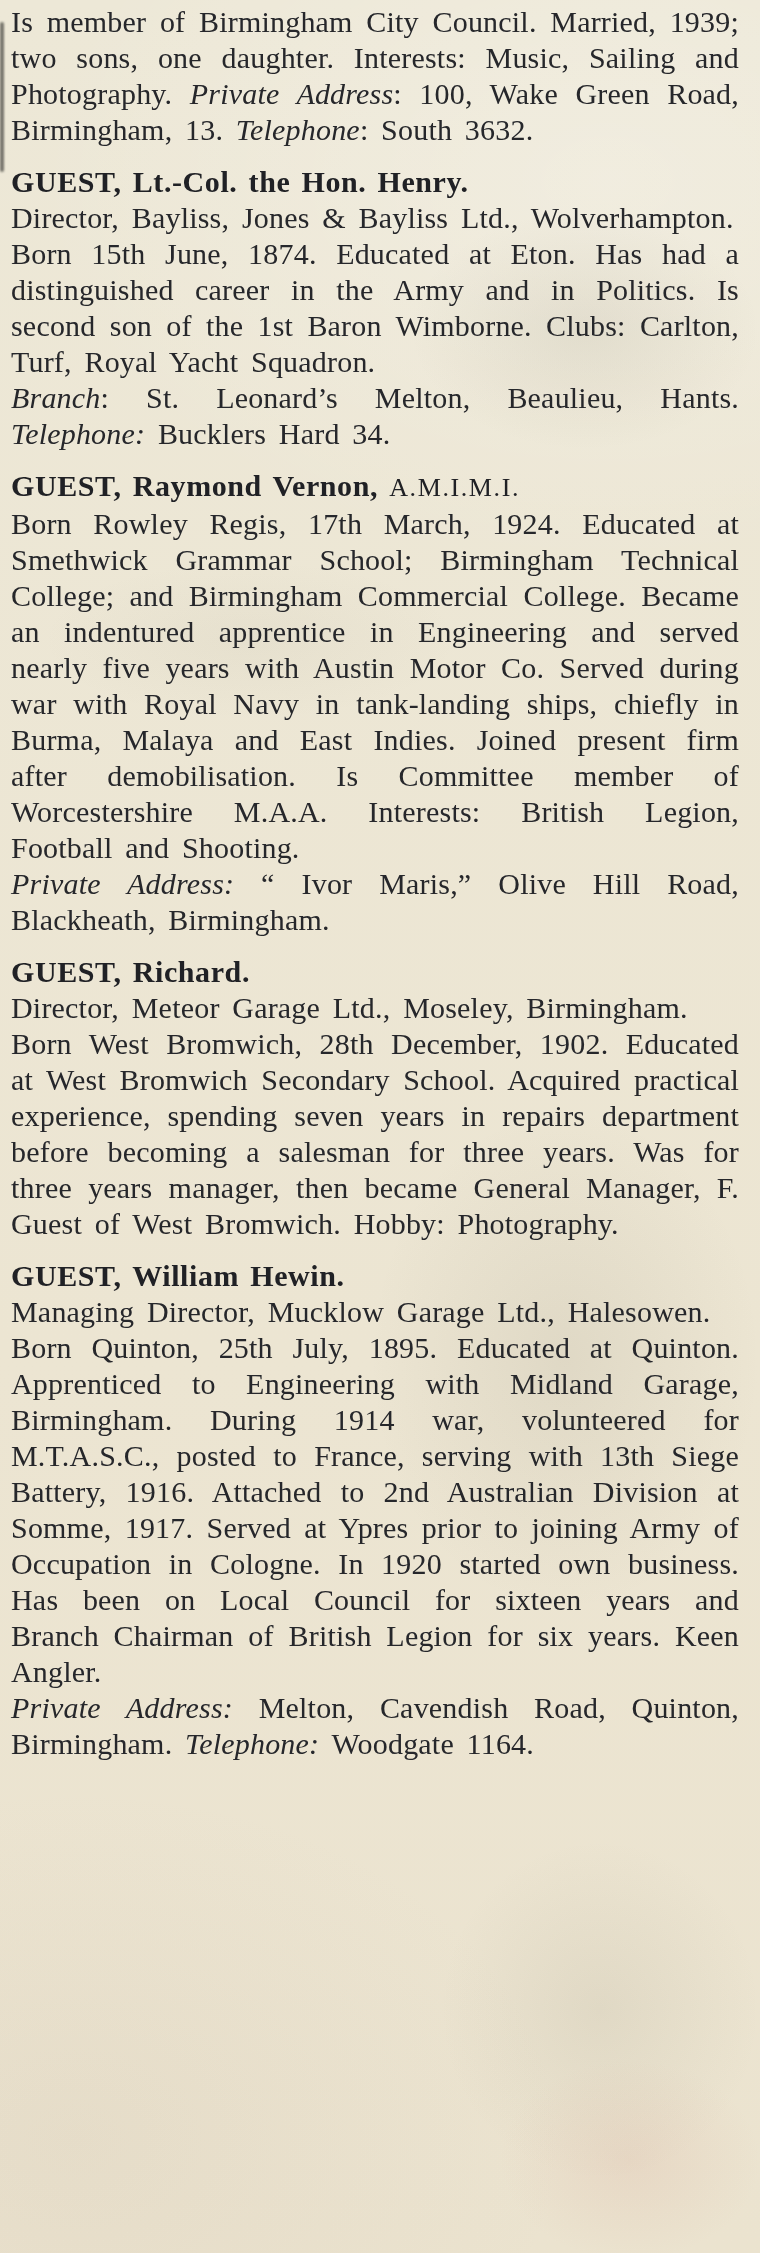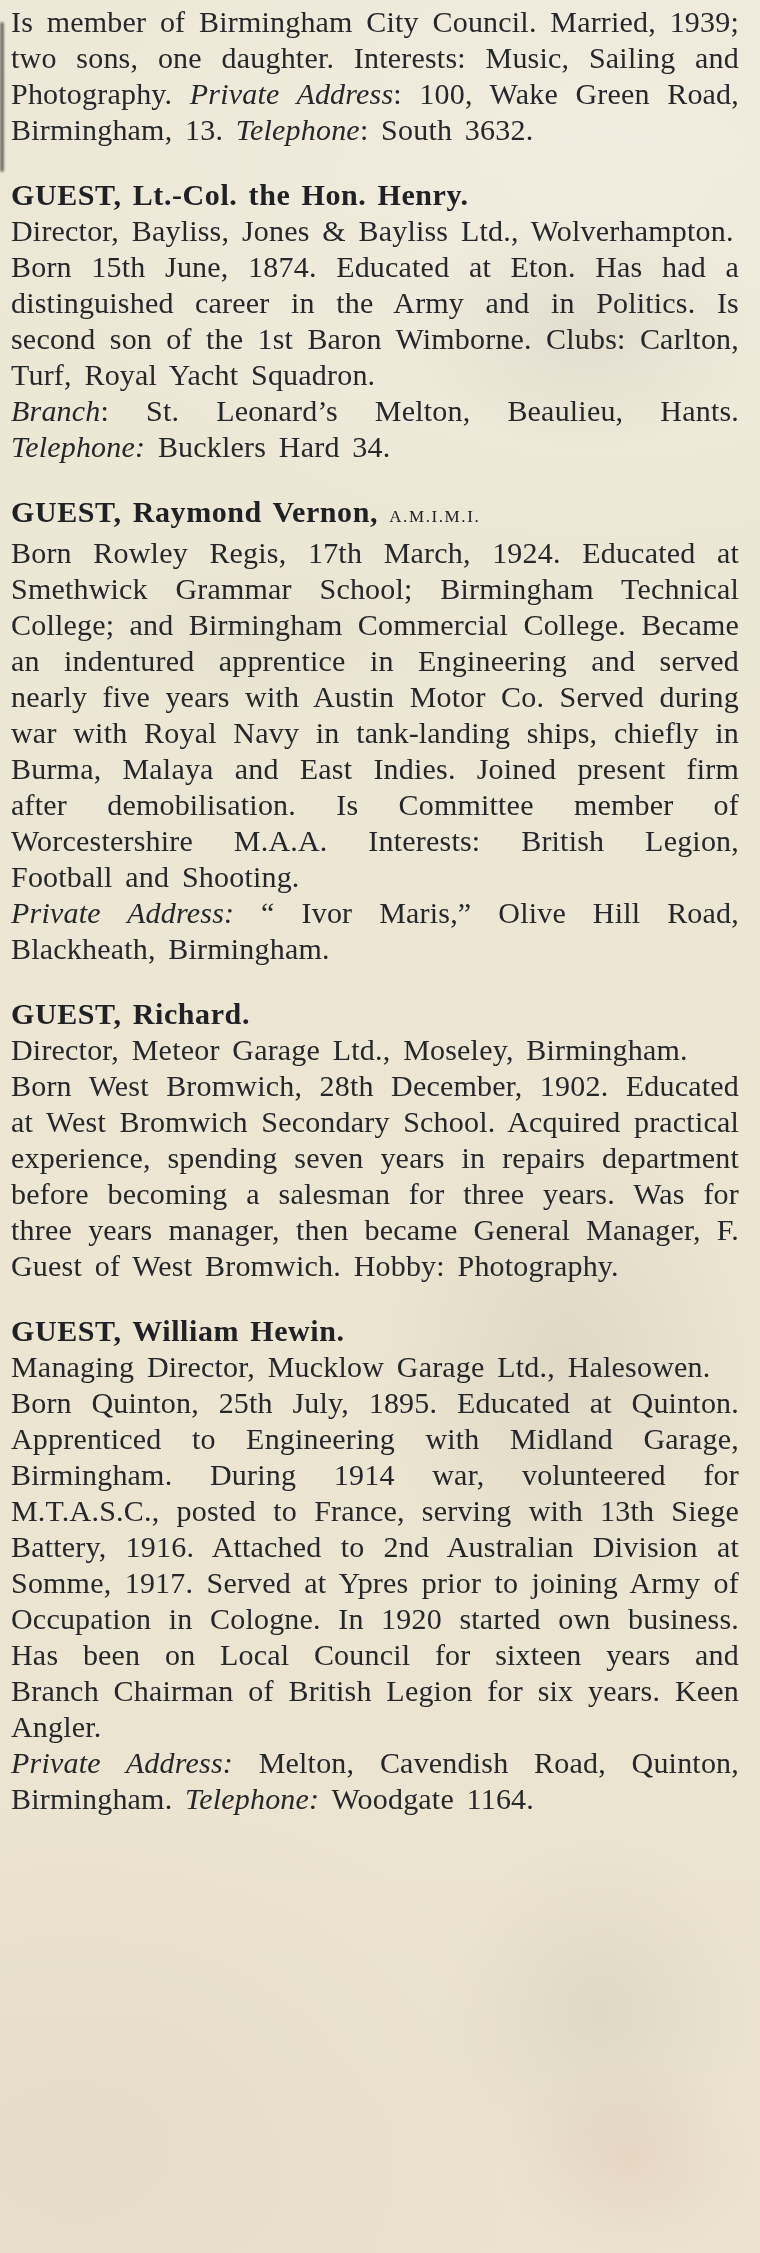--- a/index.html
+++ b/index.html
@@ -18,26 +18,26 @@
   .g4{left:500px;top:2060px;width:260px;height:200px;background:radial-gradient(closest-side,rgba(207,152,136,0.16),transparent);}
   .g5{left:40px;top:560px;width:420px;height:160px;background:radial-gradient(closest-side,rgba(112,106,84,0.05),transparent);}
   .edge-smudge{position:absolute;left:0;top:22px;width:4px;height:150px;background:#45443f;opacity:.7;filter:blur(1px);border-radius:3px;}
   .text-column{
     position:absolute;left:11px;right:21px;top:4px;
     font-size:30px;line-height:36px;color:#26272b;
     text-align:justify;letter-spacing:0.2px;word-spacing:5px;
   }
   .para{margin:0;}
   .it{font-style:italic;}
-  .entry{margin-top:29px;}
+  .entry{margin-top:16px;}
   .entry-heading{
     margin:0;font-size:30px;line-height:36px;font-weight:bold;
     letter-spacing:0.6px;word-spacing:3px;text-align:left;color:#202125;
   }
-  .postnominal{font-weight:normal;font-size:17px;letter-spacing:1.6px;}
+  .postnominal{font-weight:normal;font-size:26px;letter-spacing:1.6px;}
 </style>
 </head>
 <body>
 
 <div class="page">
   <div class="ghost g1"></div>
   <div class="ghost g2"></div>
   <div class="ghost g3"></div>
   <div class="ghost g4"></div>
   <div class="ghost g5"></div>

